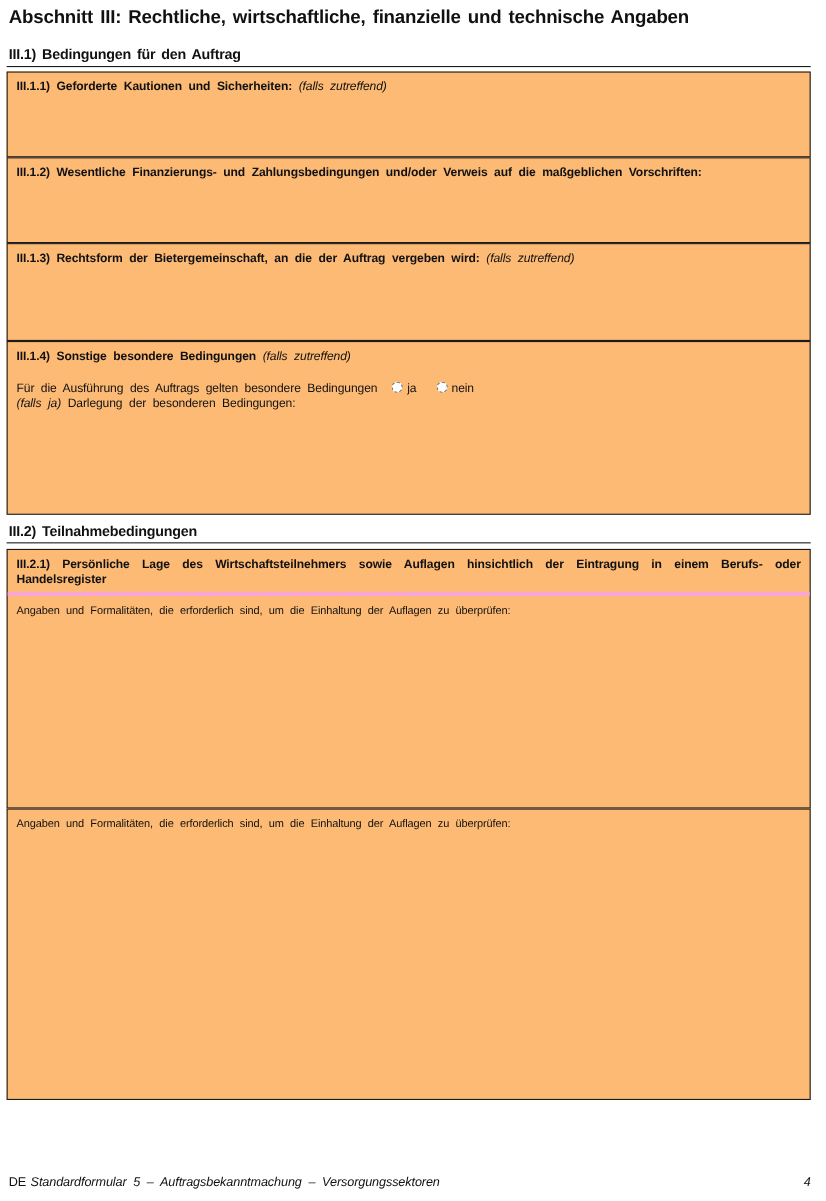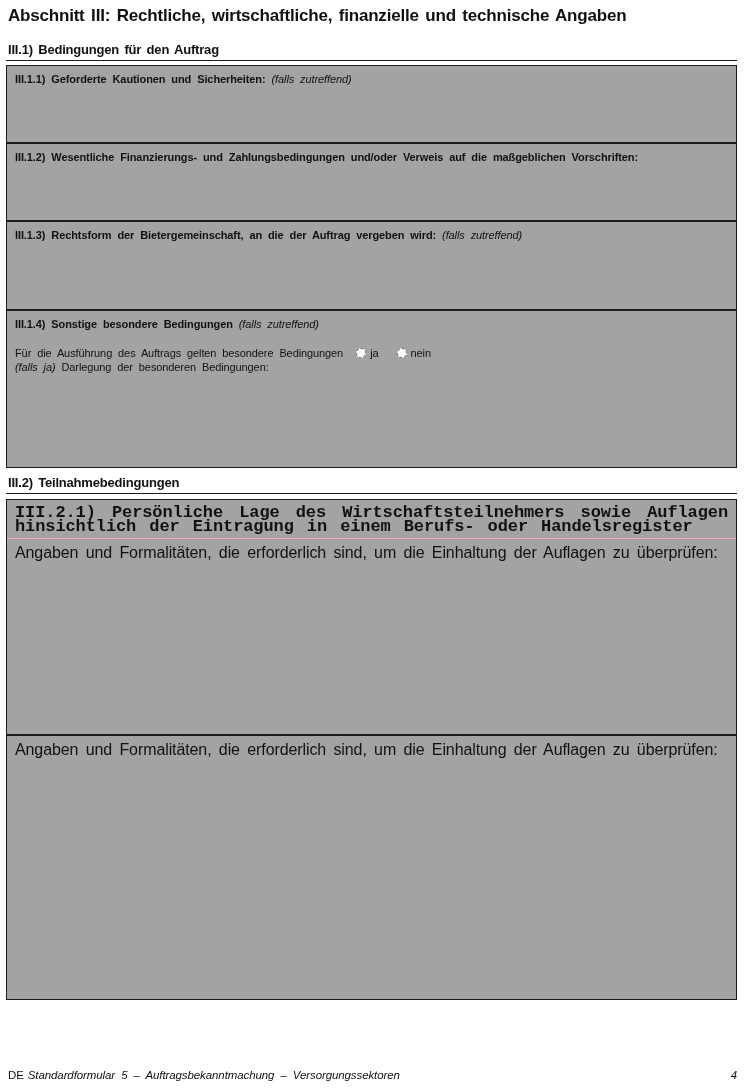--- a/index.html
+++ b/index.html
@@ -34,21 +34,21 @@
     line-height: 14px;
     padding-bottom: 3px;
     border-bottom: 1px solid #1c1c1c;
     margin-bottom: 4px;
   }
   .section-heading.s31 { margin-top: 18px; }
   .section-heading.s32 { margin-top: 8px; margin-bottom: 5px; }
   .box {
     border: 1px solid #1c1c1c;
     width: 731px;
-    background: #a3a3a3;
+    background: #fdba74;
   }
   .box.pad { padding: 6px 8px 0 8px; }
   .box-label-line {
     font-size: 11px;
     line-height: 14px;
     letter-spacing: -0.1px;
     word-spacing: 3px;
   }
   .lbl { font-weight: bold; }
   .note { font-style: italic; font-weight: normal; }
@@ -77,32 +77,31 @@
   .radio.first { margin-left: 13px; margin-right: 4px; }
   .radio.second { margin-left: 18px; margin-right: 4px; }
   .cond-row {
     font-size: 11px;
     line-height: 14px;
     letter-spacing: -0.1px;
     word-spacing: 3px;
   }
   .split-box-header {
     padding: 6px 8px 4px 8px;
-    border-bottom: 1px solid #f9a8d4;
-    font-size: 17px;
+    border-bottom: 4px solid #f9a8d4;
+    font-size: 11px;
     line-height: 14px;
     letter-spacing: -0.1px;
     word-spacing: 3px;
     font-weight: bold;
-    font-family: Liberation Mono, monospace;
   }
   .split-box-header.justified { text-align: justify; }
   .split-box-body {
     padding: 7px 8px 0 8px;
-    font-size: 16px;
+    font-size: 10px;
     line-height: 14px;
     letter-spacing: -0.1px;
     word-spacing: 3px;
   }
   .footer {
     position: absolute;
     top: 1068px;
     left: 6px;
     width: 731px;
     display: flex;

